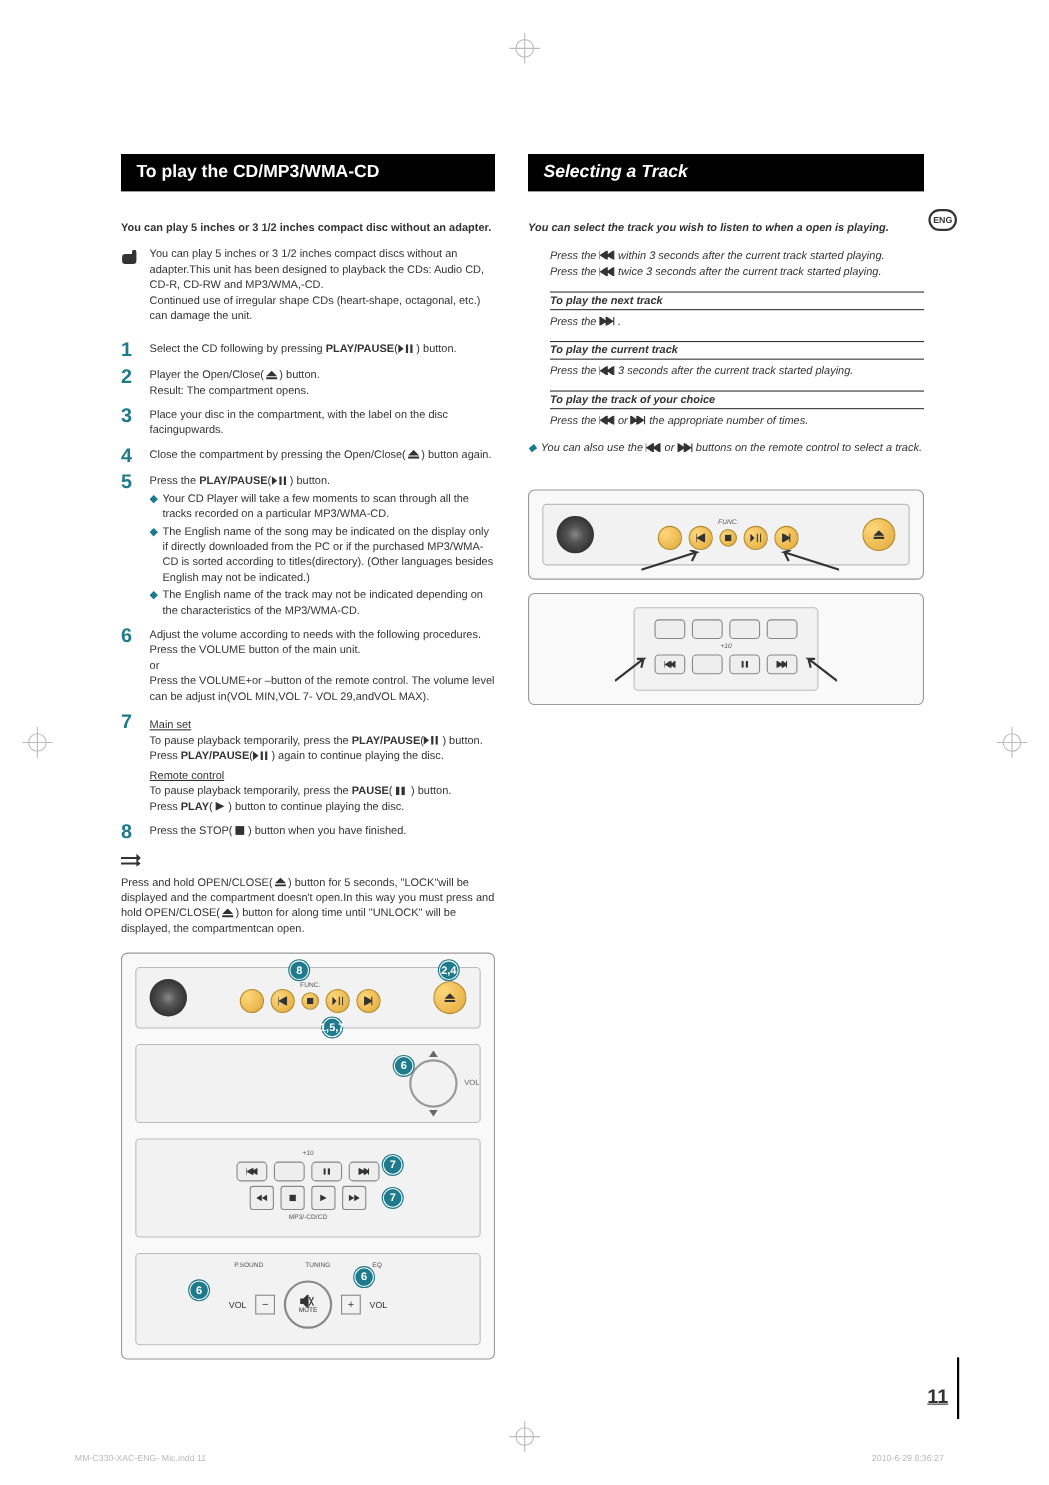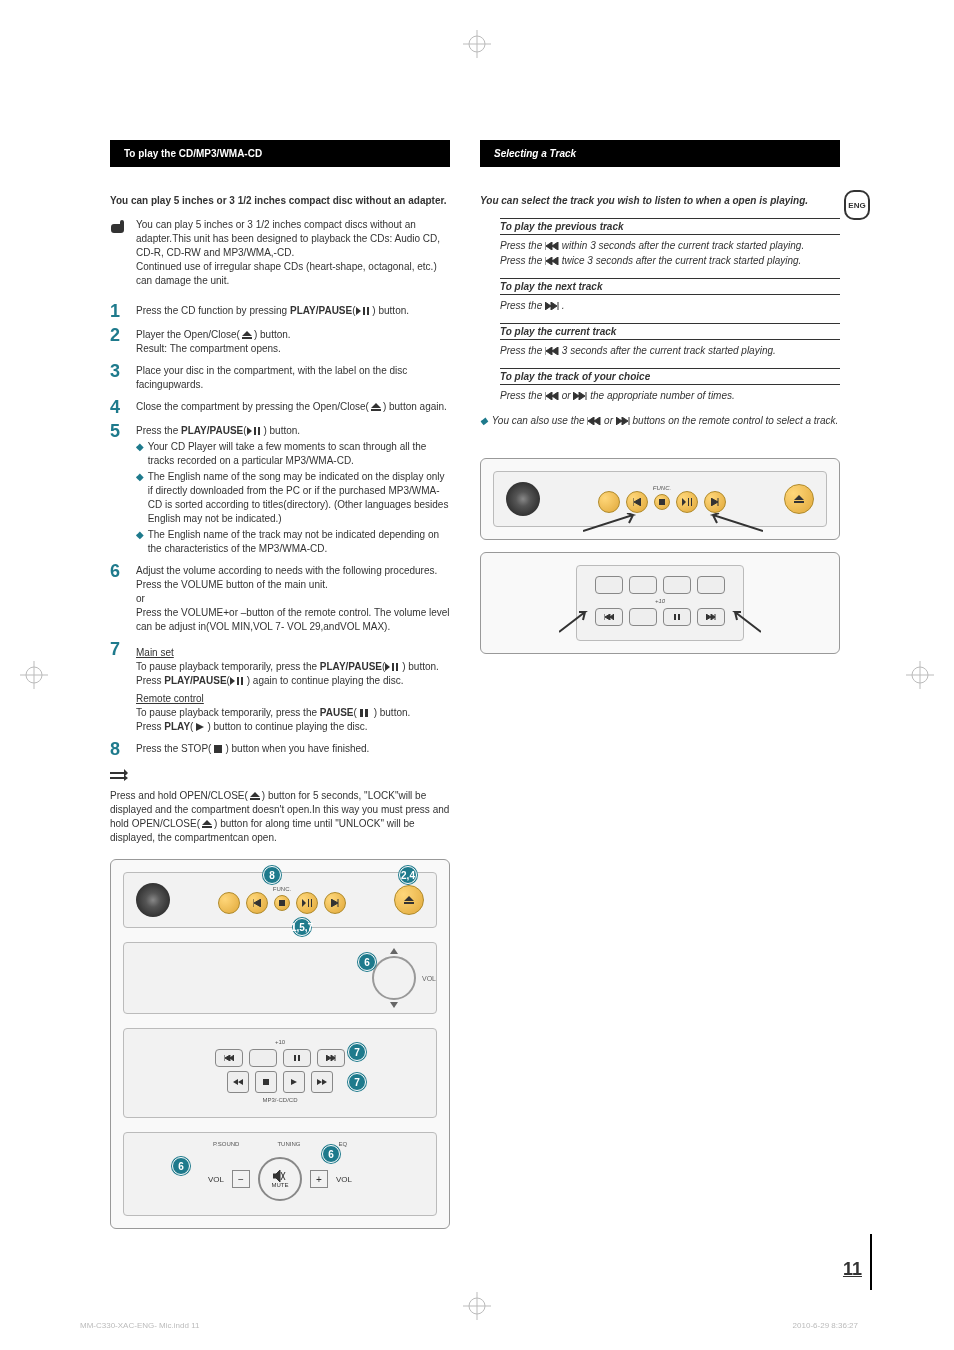--- a/index.html
+++ b/index.html
@@ -20,21 +20,21 @@
   .col {
     flex: 1;
     min-width: 0;
   }
   .col-left { flex: 0 0 340px; }
   .col-right { flex: 0 0 360px; font-style: italic; }
 
   .title-bar {
     background: #000;
     color: #fff;
-    font-size: 10px;
+    font-size: 16px;
     font-weight: bold;
     padding: 8px 14px;
     margin-bottom: 28px;
   }
   .intro-bold {
     font-weight: bold;
     margin-bottom: 12px;
     font-size: 10px;
   }
   .note-row {
@@ -219,21 +219,21 @@
     font-size: 7px;
     flex-direction: column;
   }
   .side-lbl { font-size: 8px; }
   .pm { width: 18px; height: 18px; border: 1px solid #888; display: flex; align-items: center; justify-content: center;}
 
   .eng-badge {
     position: absolute;
     right: 84px;
     top: 190px;
-    width: 26px; height: 30px;
+    width: 26px; height: 20px;
     border: 2px solid #333;
     border-radius: 10px;
     font-size: 8px;
     font-weight: bold;
     display: flex;
     align-items: center;
     justify-content: center;
   }
 
   .page-num {
@@ -248,21 +248,21 @@
     position: absolute;
     right: 82px;
     bottom: 60px;
     width: 2px;
     height: 56px;
     background: #000;
   }
 
   .footer-left {
     position: absolute;
-    left: 80px;
+    left: 68px;
     bottom: 20px;
     font-size: 8px;
     color: #bbb;
     margin-top: 12px;
   }
   .footer-right {
     position: absolute;
     right: 96px;
     bottom: 20px;
     font-size: 8px;
@@ -323,21 +323,21 @@
       <div class="note-text">
         <span>You can play 5 inches or 3 1/2 inches compact discs without an adapter.This unit has been designed to playback the CDs: Audio CD, CD-R, CD-RW and MP3/WMA,-CD.</span><br>
         <span>Continued use of irregular shape CDs (heart-shape, octagonal, etc.) can damage the unit.</span>
       </div>
     </div>
 
     <div class="step-list">
       <div class="step">
           <div class="step-num">1</div>
         <div class="step-body">
-          <span>Press the CD function by pressing </span><b>PLAY/PAUSE</b><span>(</span><svg class="inline-icon" viewBox="0 0 14 8">
+          <span>Select the CD following by pressing </span><b>PLAY/PAUSE</b><span>(</span><svg class="inline-icon" viewBox="0 0 14 8">
               <path d="M0 0 L5 4 L0 8 Z M7 0 H9 V8 H7 Z M11 0 H13 V8 H11 Z" fill="#333"></path>
             </svg><span> ) button.</span>
         </div>
       </div>
       <div class="step">
           <div class="step-num">2</div>
         <div class="step-body">
           <span>Player the Open/Close(</span><svg class="inline-icon" viewBox="0 0 10 8">
               <path d="M5 0 L10 5 L0 5 Z M0 6 H10 V8 H0 Z" fill="#333"></path>
             </svg><span>) button.</span><br>
@@ -551,21 +551,20 @@
     </div>
   </div>
 
   <div class="col col-right">
     <div class="title-bar">Selecting a Track</div>
 
     <div class="intro-bold">You can select the track you wish to listen to when a open is playing.</div>
 
     <div style="padding-left:20px">
     <div class="section-block">
-      <div class="sec-head">To play the previous track</div>
       <div class="sec-body">
         <span>Press the </span><svg class="inline-icon" viewBox="0 0 14 8">
               <path d="M0 0 V8 M1 4 L7 0 V8 Z M7 4 L13 0 V8 Z" fill="#333" stroke="#333"></path>
             </svg><span> within 3 seconds after the current track started playing.</span><br>
         <span>Press the </span><svg class="inline-icon" viewBox="0 0 14 8">
               <path d="M0 0 V8 M1 4 L7 0 V8 Z M7 4 L13 0 V8 Z" fill="#333" stroke="#333"></path>
             </svg><span> twice 3 seconds after the current track started playing.</span>
       </div>
     </div>
 

